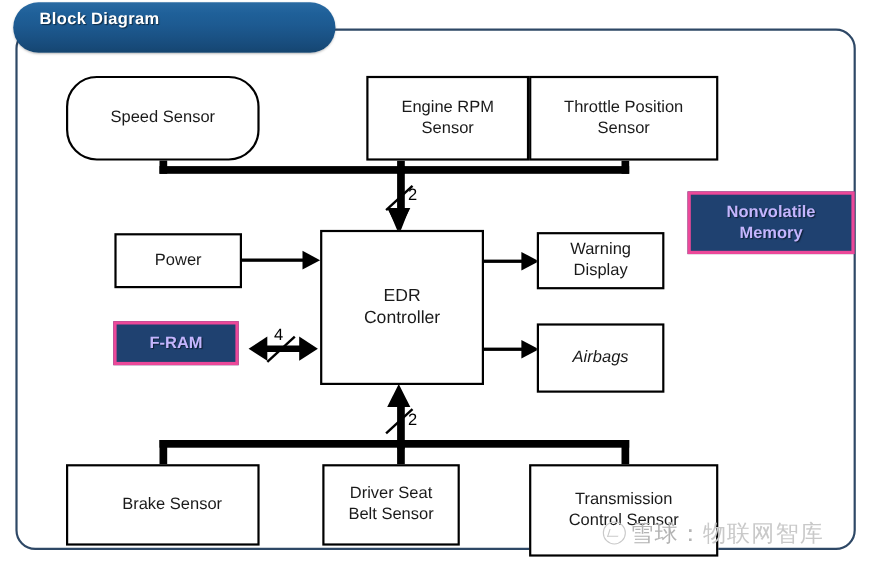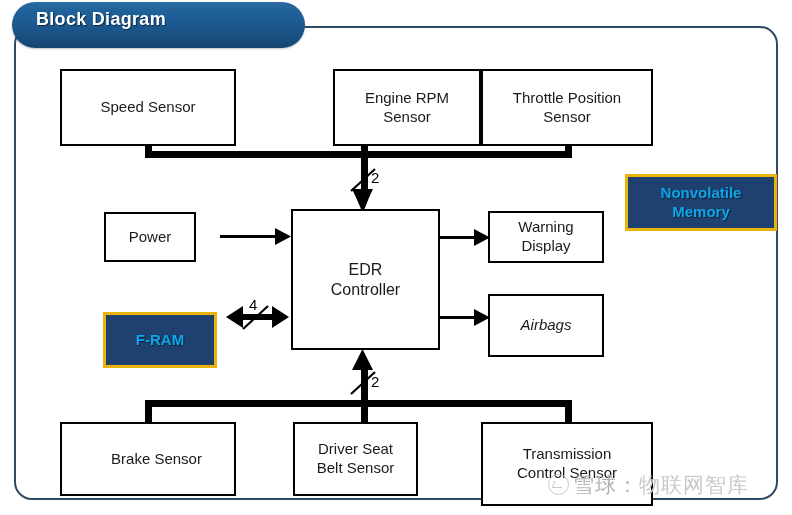--- a/index.html
+++ b/index.html
@@ -38,21 +38,21 @@
     height: 46px;
     border-radius: 23px;
     background: linear-gradient(180deg, #2a6ba3 0%, #1f6099 22%, #1d5a91 45%, #1a5285 68%, #174a79 88%, #15456f 100%);
     box-shadow: 0 1px 2px rgba(0,0,0,0.25);
     box-sizing: border-box;
   }
   #title-text {
     position: absolute;
     left: 36px;
     top: 9px;
-    font-size: 18px;
+    font-size: 15px;
     font-weight: bold;
     color: #ffffff;
     letter-spacing: 0.3px;
     text-shadow: 1px 1px 1px rgba(0,0,0,0.55);
     white-space: nowrap;
   }
   
   .box {
     position: absolute;
     box-sizing: border-box;
@@ -65,26 +65,26 @@
     color: #1a1a1a;
     font-size: 15px;
     line-height: 1.25;
     z-index: 5;
   }
   
   .hl-box {
     position: absolute;
     box-sizing: border-box;
     background: #1f4170;
-    border: 3px solid #eab308;
+    border: 3px solid #ec4899;
     display: flex;
     align-items: center;
     justify-content: center;
     text-align: center;
-    color: #0ea5e9;
+    color: #c4b5fd;
     font-size: 15px;
     font-weight: bold;
     line-height: 1.22;
     text-shadow: 1px 1px 1px rgba(0,0,0,0.5);
     z-index: 6;
   }
   
   .wire-h, .wire-v {
     position: absolute;
     background: #000000;
@@ -162,21 +162,21 @@
 </head>
 <body>
 
 <div id="stage">
 
   <div id="frame"></div>
 
   <div id="title-tab"></div>
   <div id="title-text">Block Diagram</div>
 
-  <div class="box" style="left:60px; top:69px; width:176px; height:77px;">
+  <div class="box" style="left:60px; top:69px; width:176px; height:77px;border-radius:28px;">
     <span>Speed Sensor</span>
   </div>
 
   <div class="box" style="left:293px; top:69px; width:148px; height:77px; white-space:pre-line;margin-left:40px;">
     <span>Engine RPM
 Sensor</span>
   </div>
 
   <div class="box" style="left:481px; top:69px; width:172px; height:77px; white-space:pre-line;">
     <span>Throttle Position
@@ -191,42 +191,42 @@
 
   <div class="bus-v" style="left:361px; top:151px; height:40px;"></div>
 
   <span class="buslabel" style="left:371px; top:169px;">2</span>
 
   <div class="hl-box" style="left:625px; top:174px; width:152px; height:57px; white-space:pre-line;">
     <span>Nonvolatile
 Memory</span>
   </div>
 
-  <div class="box" style="left:104px; top:212px; width:92px; height:50px;">
+  <div class="box" style="left:104px; top:212px; width:116px; height:50px;">
     <span>Power</span>
   </div>
   <div class="wire-h" style="left:220px; top:235px; width:62px; height:3px;"></div>
 
   <div class="box" style="left:488px; top:211px; width:116px; height:52px; white-space:pre-line;">
     <span>Warning
 Display</span>
   </div>
 
   <div class="box" style="left:291px; top:209px; width:149px; height:141px; font-size:16px; white-space:pre-line;">
     <span>EDR
 Controller</span>
   </div>
   <div class="wire-h" style="left:440px; top:236px; width:42px; height:3px;"></div>
 
   <div class="box" style="left:488px; top:294px; width:116px; height:63px;font-style:italic;">
     <span>Airbags</span>
   </div>
   <div class="wire-h" style="left:440px; top:316px; width:42px; height:3px;"></div>
 
-  <div class="hl-box" style="left:103px; top:312px; width:114px; height:56px;">
+  <div class="hl-box" style="left:103px; top:292px; width:114px; height:40px;">
     <span>F-RAM</span>
   </div>
 
   <span class="buslabel" style="left:249px; top:296px;">4</span>
 
   <div class="bus-v" style="left:361px; top:368px; height:40px;"></div>
   <div class="bus-h" style="left:145px; top:400px; width:427px;"></div>
 
   <span class="buslabel" style="left:371px; top:373px;">2</span>
 

